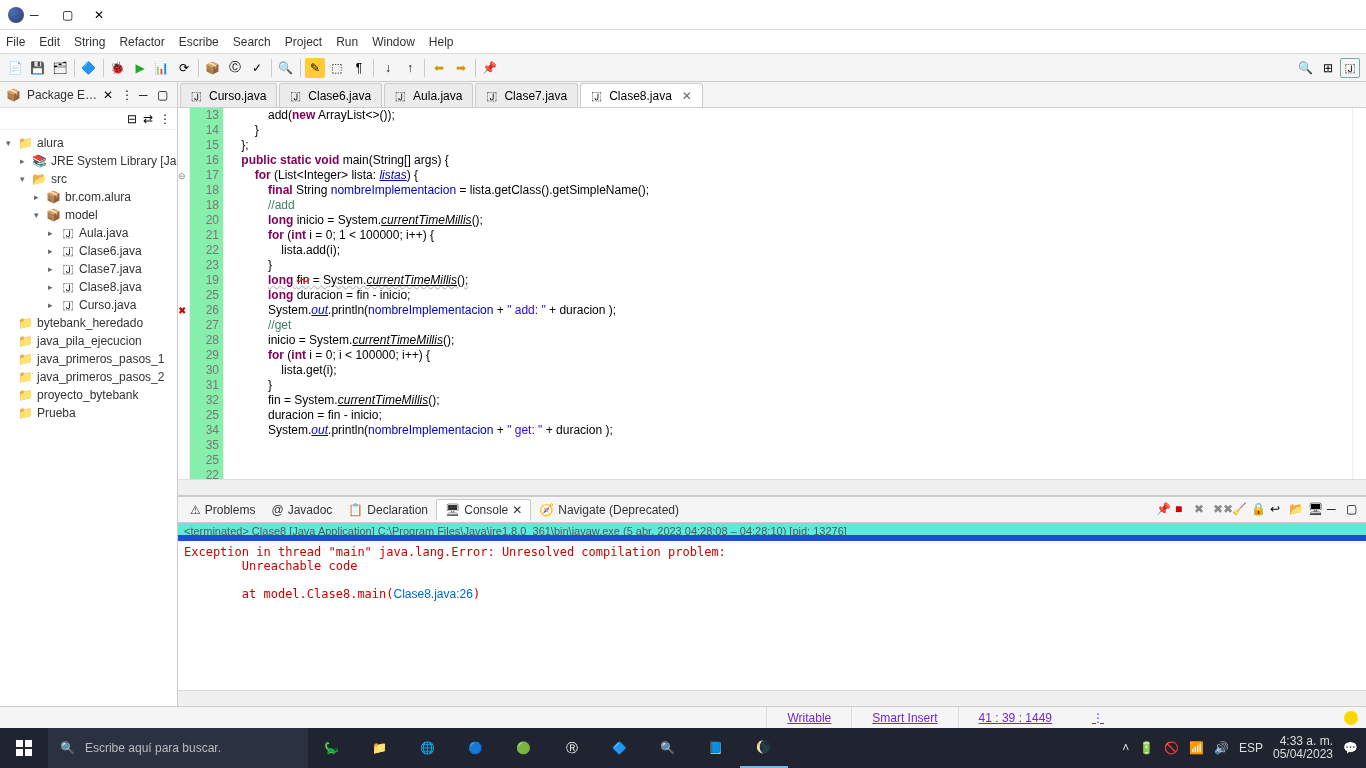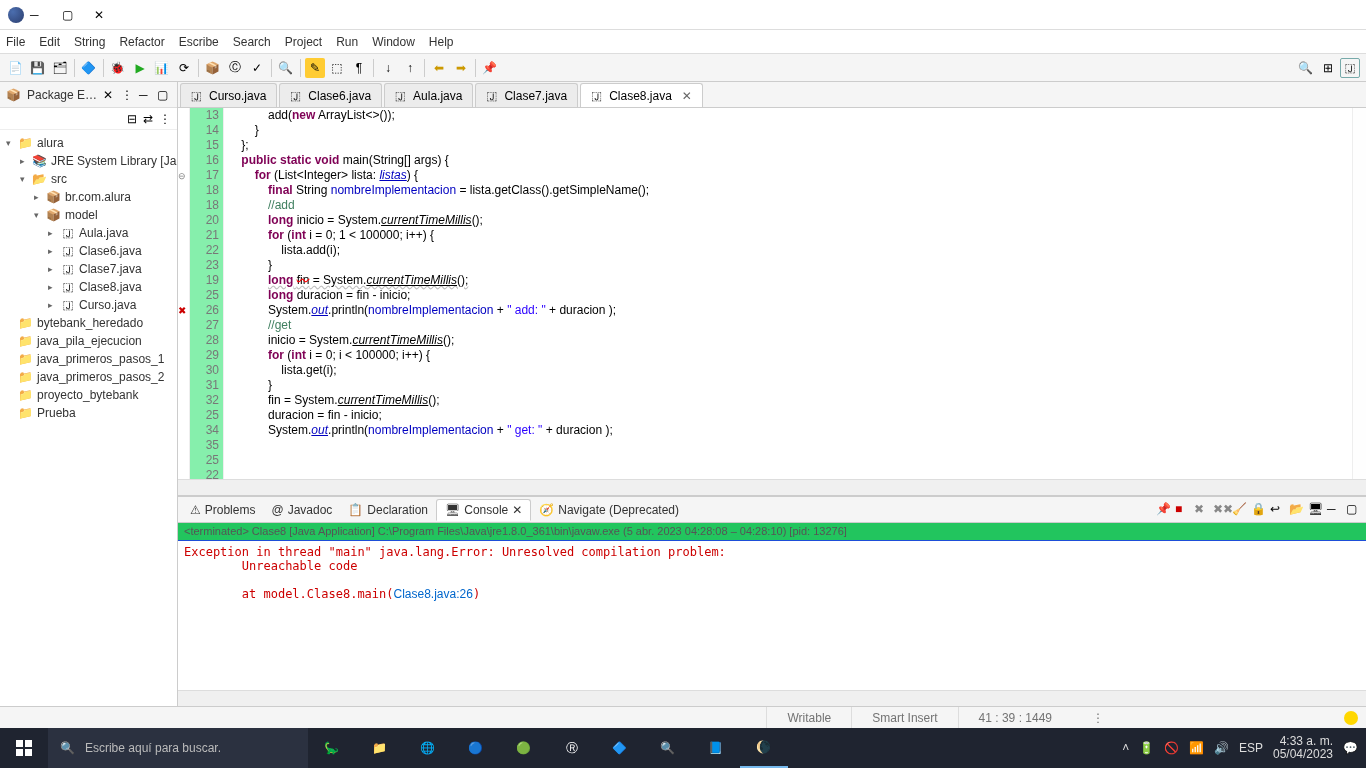--- a/index.html
+++ b/index.html
@@ -44,26 +44,26 @@
 .code .err { text-decoration: line-through wavy red; }
 .code .underline-err { text-decoration: underline wavy #c0c0c0; }
 .overview-ruler { width: 14px; background: #fefefe; border-left: 1px solid #eee; }
 .hscroll { height: 16px; background: #f0f0f0; border-top: 1px solid #ddd; }
 .bottom-panel { height: 195px; background: #fff; border-top: 2px solid #ccc; display: flex; flex-direction: column; }
 .bottom-tabs { height: 26px; display: flex; align-items: center; background: #f5f5f5; border-bottom: 1px solid #ccc; padding: 0 4px; }
 .bottom-tab { height: 22px; display: flex; align-items: center; padding: 0 8px; cursor: pointer; gap: 4px; color: #333; }
 .bottom-tab.active { background: #fff; border: 1px solid #ccc; border-bottom: 1px solid #fff; border-radius: 3px 3px 0 0; }
 .bottom-tabs .spacer { flex: 1; }
 .bottom-tabs .tb-icon { width: 16px; height: 16px; cursor: pointer; margin-left: 3px; }
-.console-header { height: 18px; padding: 2px 6px; color: #555; font-size: 11px; border-bottom: 1px solid #1d4ed8; background: #22c55e; white-space: nowrap; overflow: hidden; }
+.console-header { height: 18px; padding: 2px 6px; color: #555; font-size: 11px; border-bottom: 6px solid #1d4ed8; background: #5eead4; white-space: nowrap; overflow: hidden; }
 .console-body { flex: 1; padding: 4px 6px; font-family: Consolas, monospace; font-size: 12px; color: #c00; overflow: auto; white-space: pre; }
 .console-body .link { color: #0066cc; cursor: pointer; }
 .bottom-scroll { height: 16px; background: #f0f0f0; border-top: 1px solid #ddd; }
 .statusbar { height: 22px; background: #f5f5f5; border-top: 1px solid #ccc; display: flex; align-items: center; }
-.statusbar .cell { padding: 0 20px; border-left: 1px solid #ddd; color: #737373; height: 100%; display: flex; align-items: center; }
+.statusbar .cell { padding: 0 20px; border-left: 1px solid #ddd; color: #6d28d9; height: 100%; display: flex; align-items: center; text-decoration: underline; }
 .statusbar .spacer { flex: 1; }
 .statusbar .bulb { width: 14px; height: 14px; background: gold; border-radius: 50%; margin-right: 8px; }
 .taskbar { height: 40px; background: #1f2430; display: flex; align-items: center; color: #fff; }
 .taskbar .win-start { width: 48px; height: 100%; display: flex; align-items: center; justify-content: center; cursor: pointer; }
 .taskbar .search-box { flex: 0 0 260px; height: 100%; background: #2b3140; display: flex; align-items: center; padding: 0 12px; color: #bbb; gap: 10px; }
 .taskbar .tb-apps { display: flex; height: 100%; }
 .taskbar .tb-app { width: 48px; display: flex; align-items: center; justify-content: center; cursor: pointer; }
 .taskbar .tray { margin-left: auto; display: flex; align-items: center; gap: 10px; padding-right: 8px; color: #ddd; font-size: 11px; }
 .taskbar .clock { text-align: right; line-height: 13px; }
 </style>

